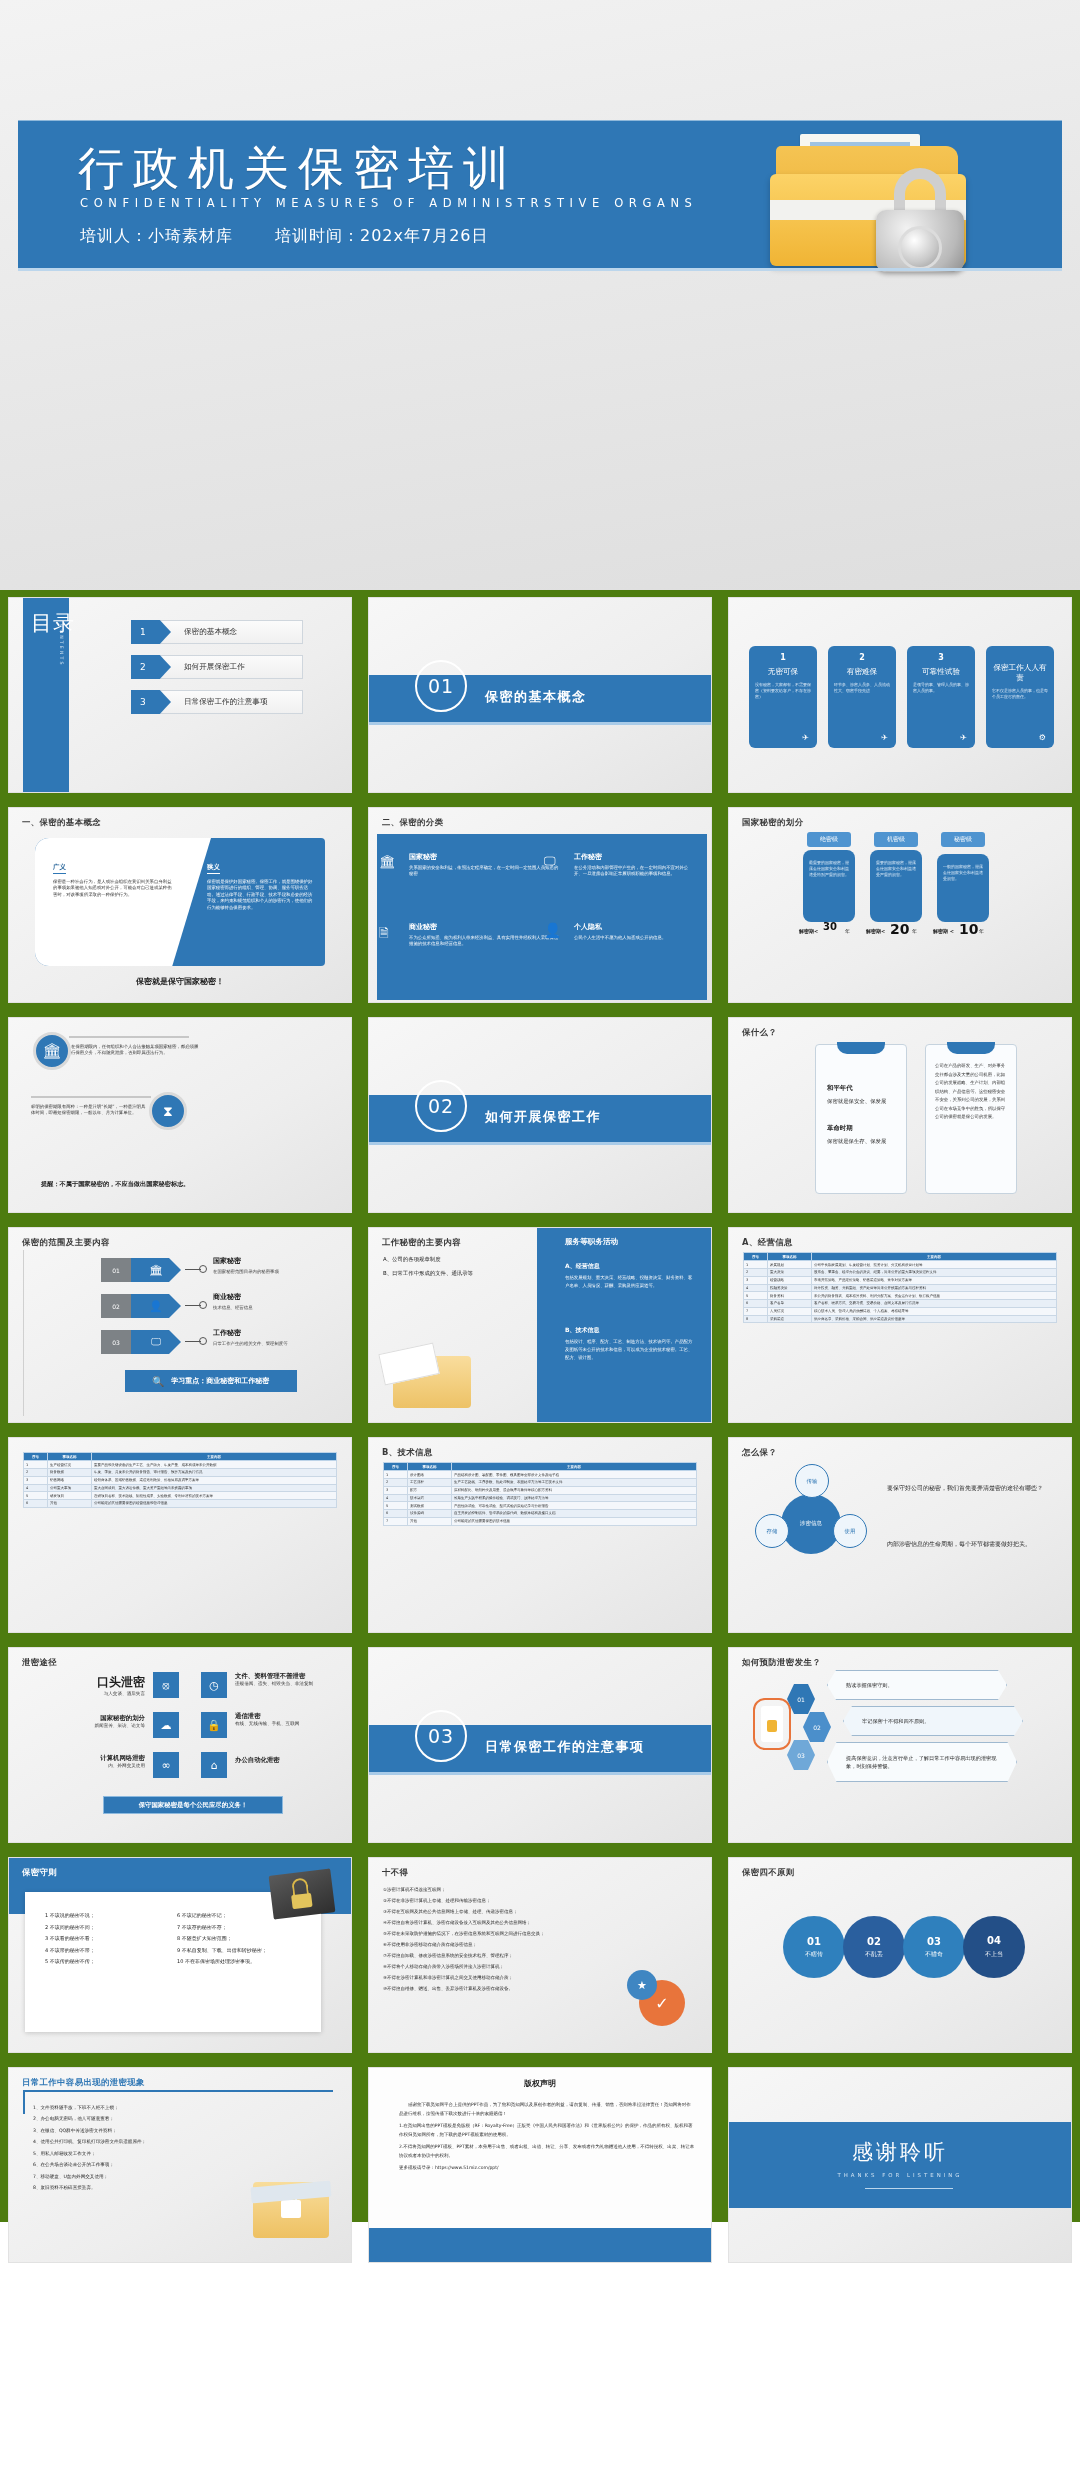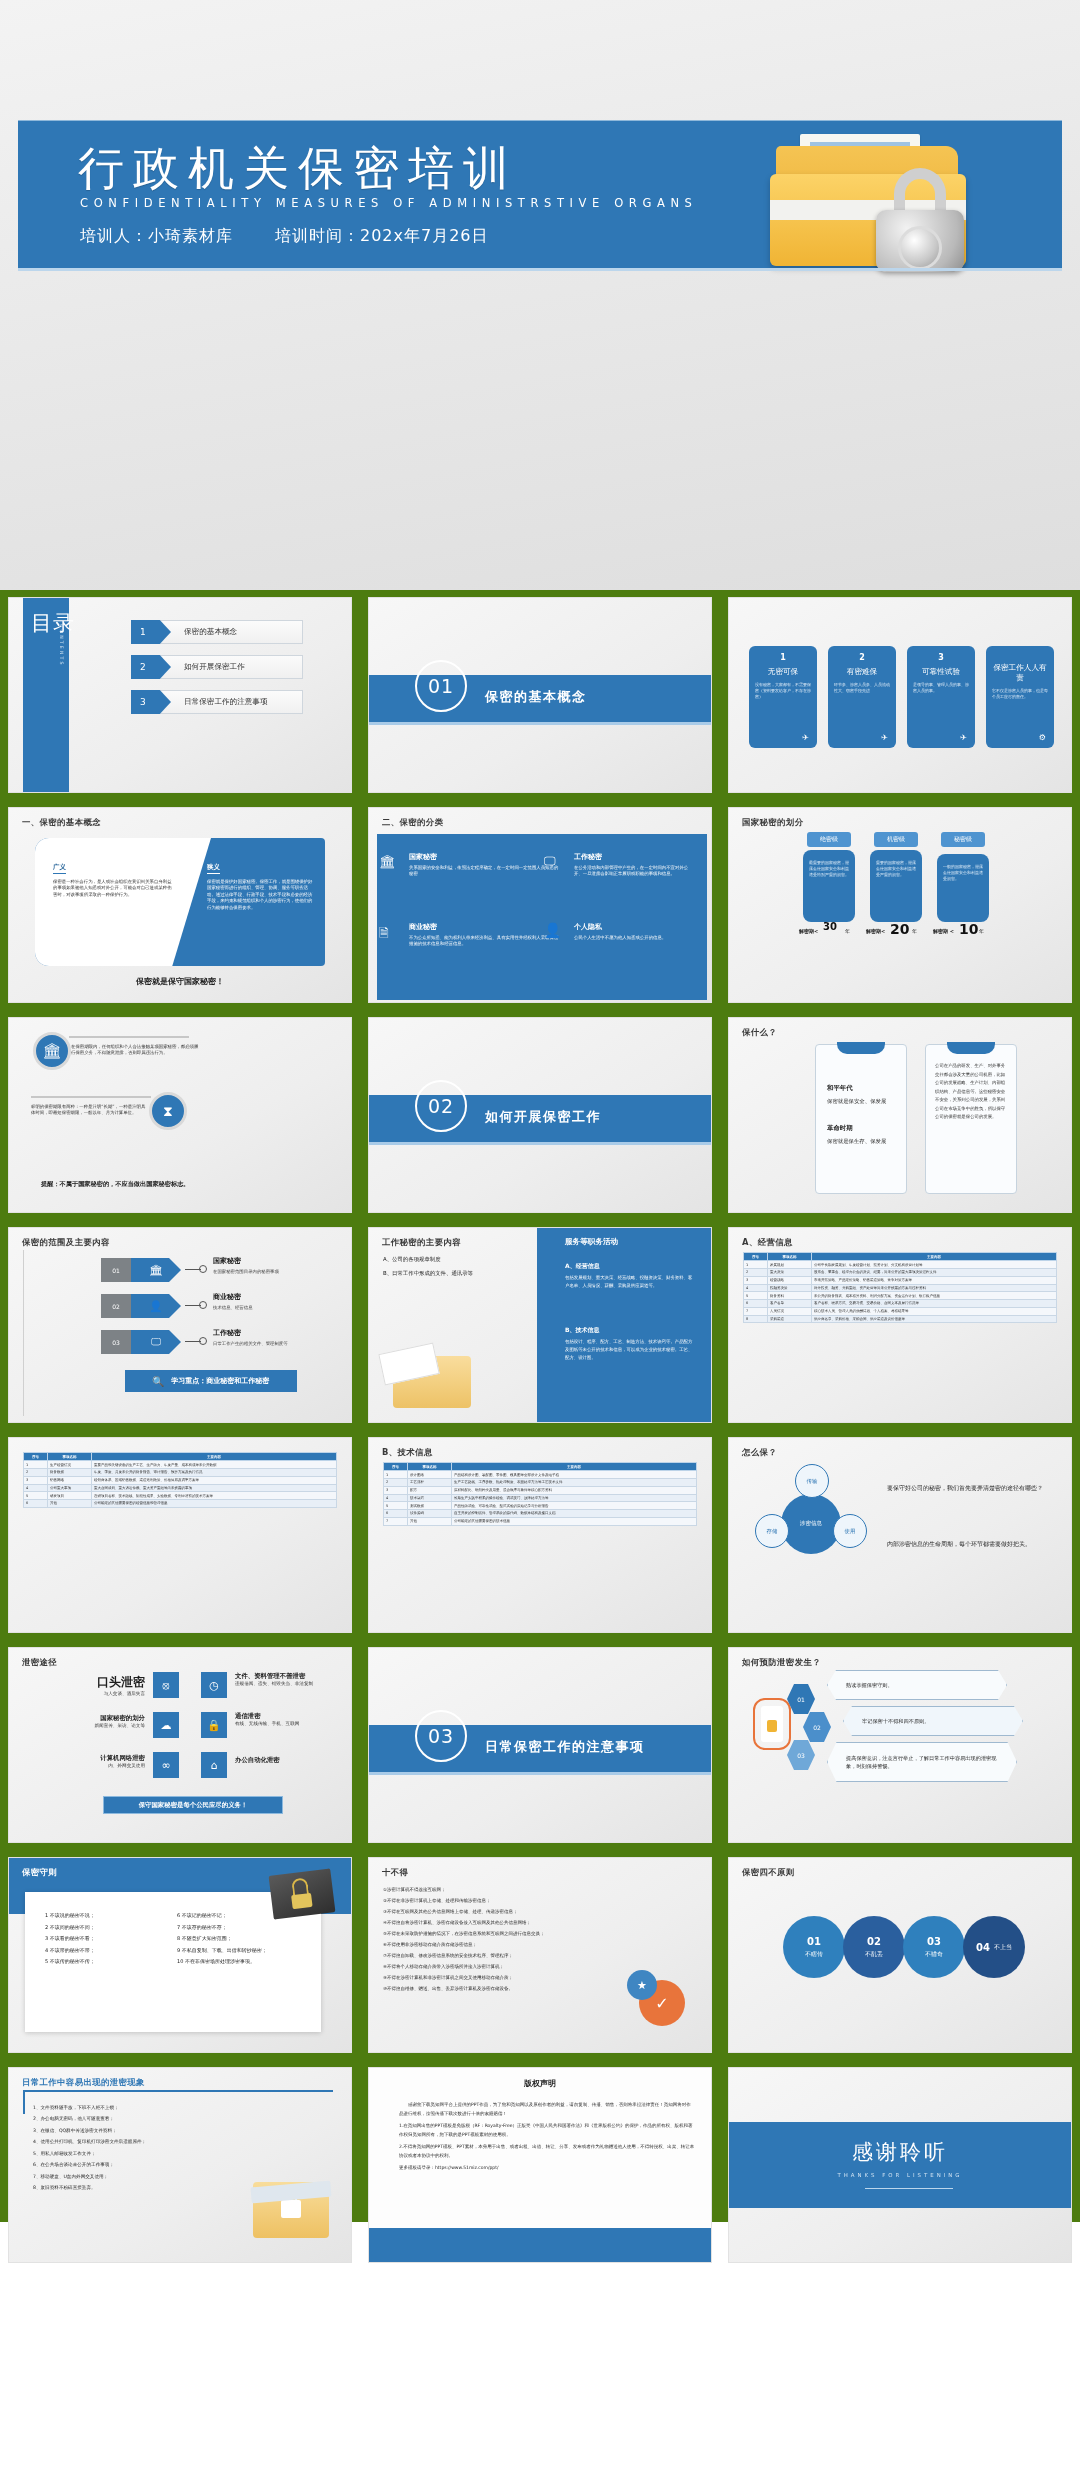--- a/index.html
+++ b/index.html
@@ -676,21 +676,21 @@
           <span style="color:#fff;font-size:6px;">不瞎传</span>
         </div>
         <div class="circ" style="left:114px;top:58px;width:62px;height:62px;background:#2a5f9e;flex-direction:column;gap:3px;">
           <span style="color:#fff;font-size:10px;font-weight:bold;">02</span>
           <span style="color:#fff;font-size:6px;">不乱丢</span>
         </div>
         <div class="circ" style="left:174px;top:58px;width:62px;height:62px;background:#2f80bd;flex-direction:column;gap:3px;">
           <span style="color:#fff;font-size:10px;font-weight:bold;">03</span>
           <span style="color:#fff;font-size:6px;">不猎奇</span>
         </div>
-        <div class="circ" style="left:234px;top:58px;width:62px;height:62px;background:#234f87;flex-direction:row;gap:4px;">
+        <div class="circ" style="left:234px;top:58px;width:62px;height:62px;background:#234f87;flex-direction:column;gap:4px;">
           <span style="color:#fff;font-size:10px;font-weight:bold;">04</span>
           <span style="color:#fff;font-size:6px;">不上当</span>
         </div>
       </div>
     </div>
 
     <div class="cell">
       <div class="slide">
         <div class="s-title" style="color:#2f77b5">日常工作中容易出现的泄密现象</div>
         <div style="position:absolute;left:14px;top:22px;width:310px;height:2px;background:#2f77b5;"></div>

